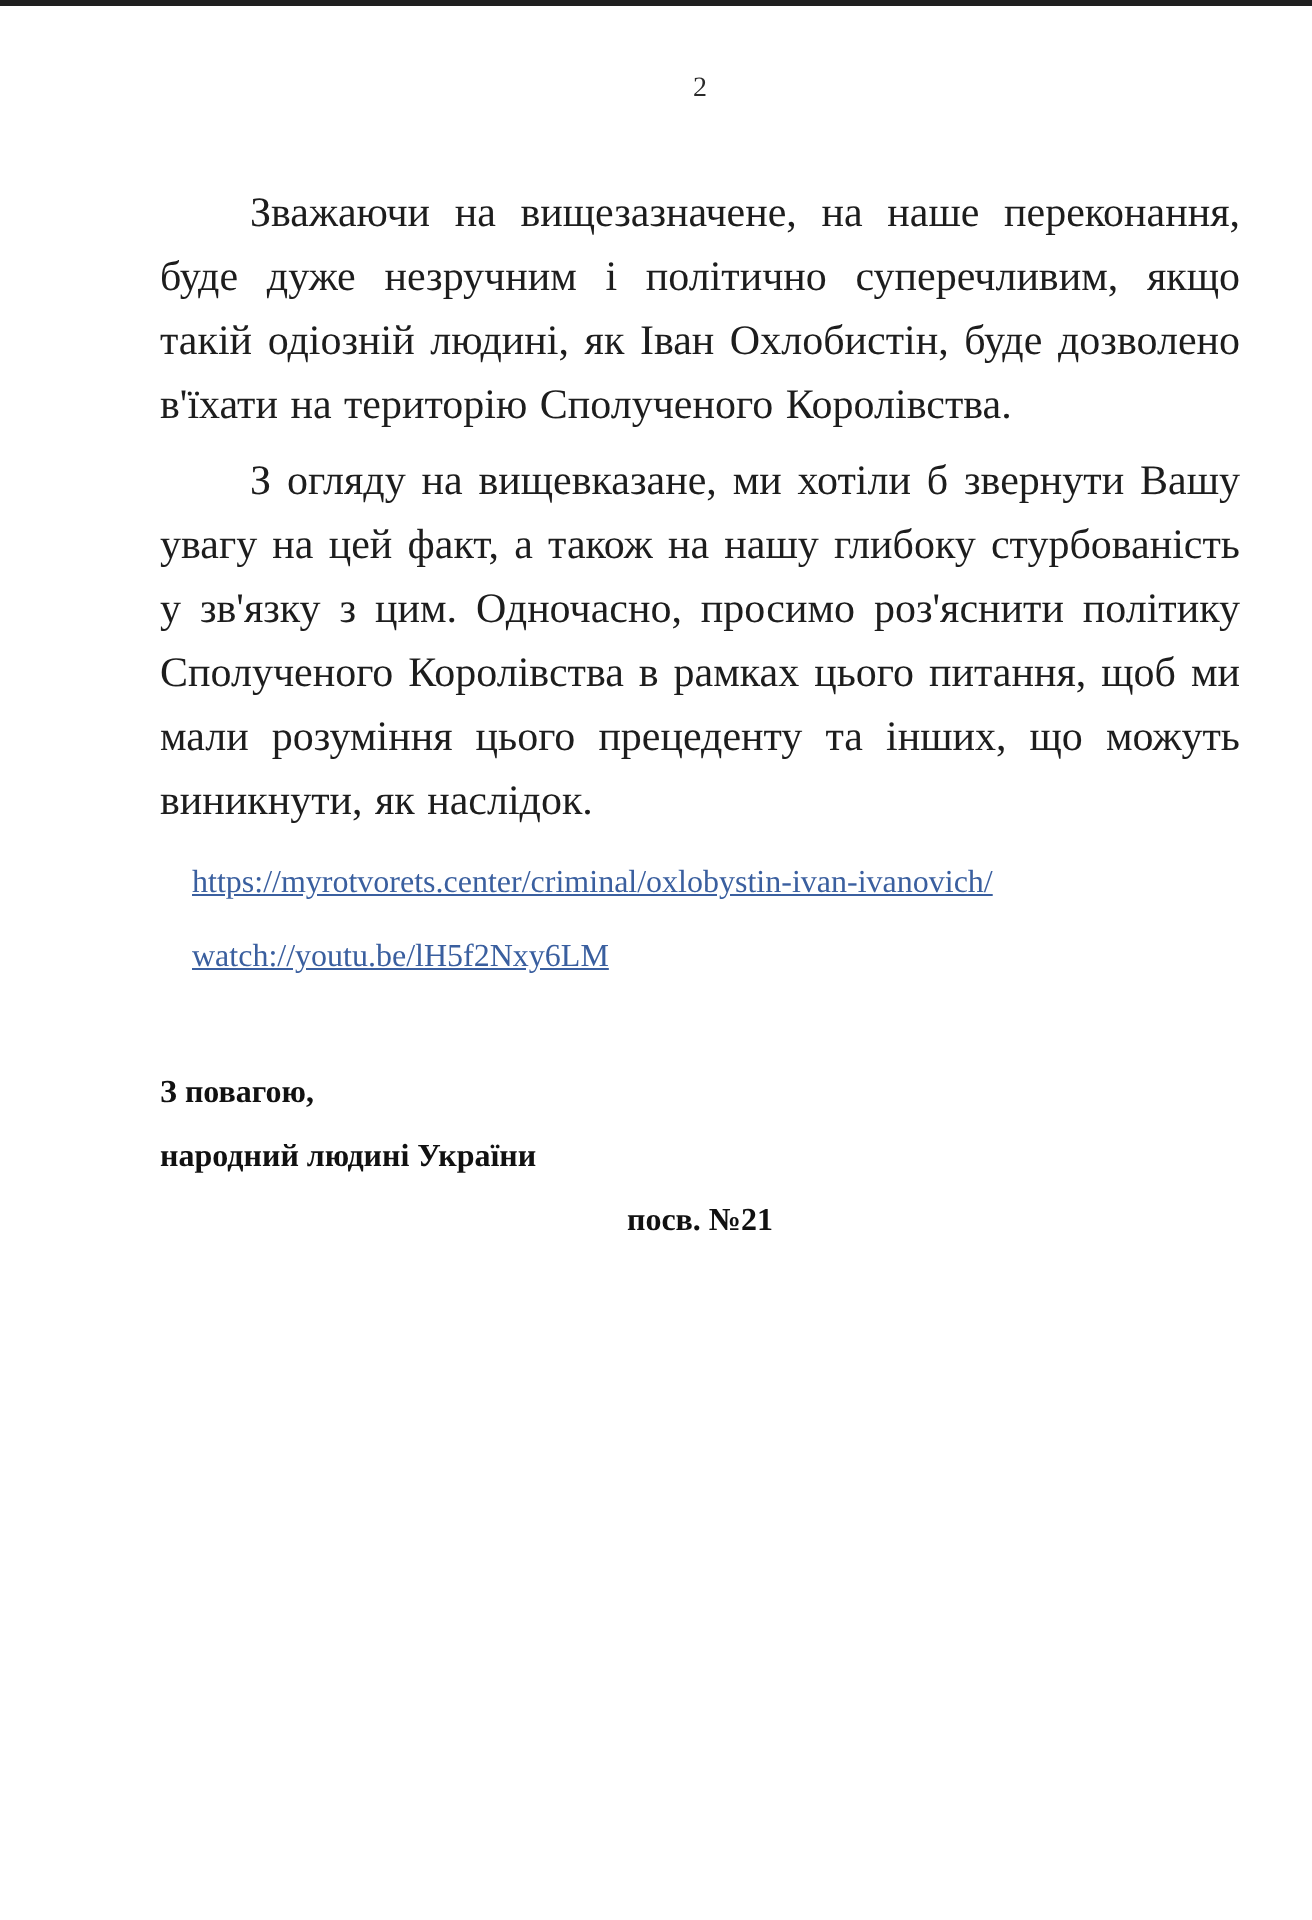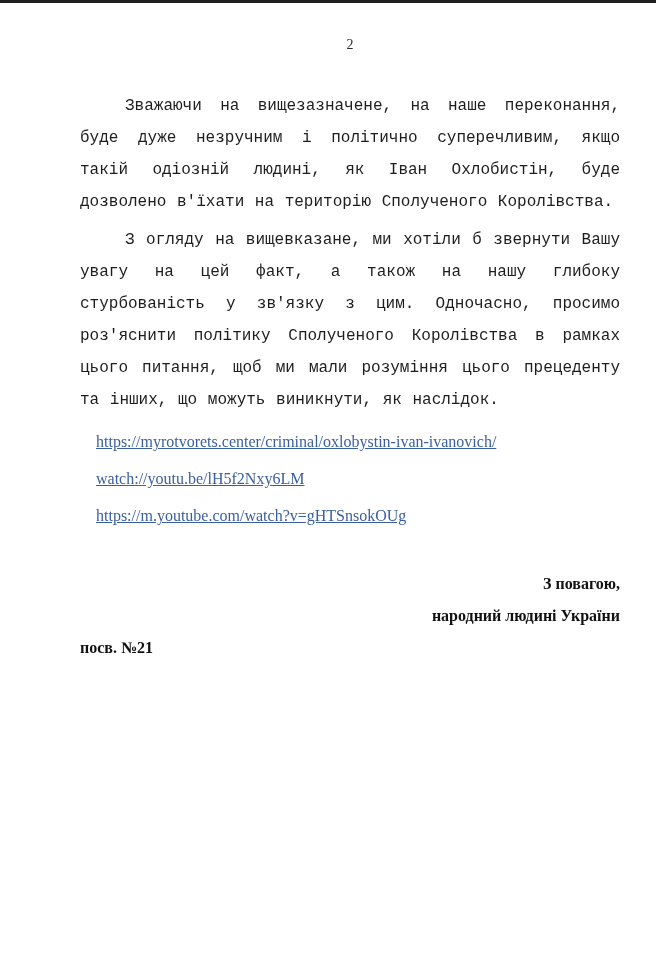--- a/index.html
+++ b/index.html
@@ -28,27 +28,26 @@
     padding-top: 33px;
     text-align: center;
     font-size: 14px;
     line-height: 18px;
     color: #2a2a2a;
   }
   .body-text {
     margin-top: 36px;
   }
   .para {
-    font-size: 16px;
+    font-size: 21px;
     line-height: 32px;
     text-align: justify;
     text-indent: 45px;
     margin: 0 0 6px 0;
     word-spacing: 1px;
-    font-family: Liberation Mono, monospace;
   }
   .links-block {
     margin-top: 10px;
   }
   .link-line {
     margin: 0 0 5px 16px;
     font-size: 16px;
     line-height: 32px;
   }
   .link-line a {
@@ -58,25 +57,24 @@
   }
   .signature {
     margin-top: 36px;
     font-weight: bold;
     font-size: 16px;
     line-height: 32px;
     color: #111111;
   }
   .sig-line {
     margin: 0;
-    text-align: right;
   }
   .sig-row {
     display: flex;
-    justify-content: flex-start;
+    justify-content: center;
     align-items: baseline;
   }
 </style>
 </head>
 <body>
 
 <div class="page">
   <div class="top-edge"></div>
   <div class="content">
 
@@ -87,23 +85,20 @@
       <p class="para">З огляду на вищевказане, ми хотіли б звернути Вашу увагу на цей факт, а також на нашу глибоку стурбованість у зв'язку з цим. Одночасно, просимо роз'яснити політику Сполученого Королівства в рамках цього питання, щоб ми мали розуміння цього прецеденту та інших, що можуть виникнути, як наслідок.</p>
     </div>
 
     <div class="links-block">
       <p class="link-line">
         <a>https://myrotvorets.center/criminal/oxlobystin-ivan-ivanovich/</a>
       </p>
       <p class="link-line">
         <a>watch://youtu.be/lH5f2Nxy6LM</a>
       </p>
-      <p class="link-line">
-        <a>https://m.youtube.com/watch?v=gHTSnsokOUg</a>
-      </p>
     </div>
 
     <div class="signature">
       <p class="sig-line">З повагою,</p>
       <p class="sig-line">народний людині України</p>
       <div class="sig-row">
         <span>посв. №21</span>
       </div>
     </div>
 

